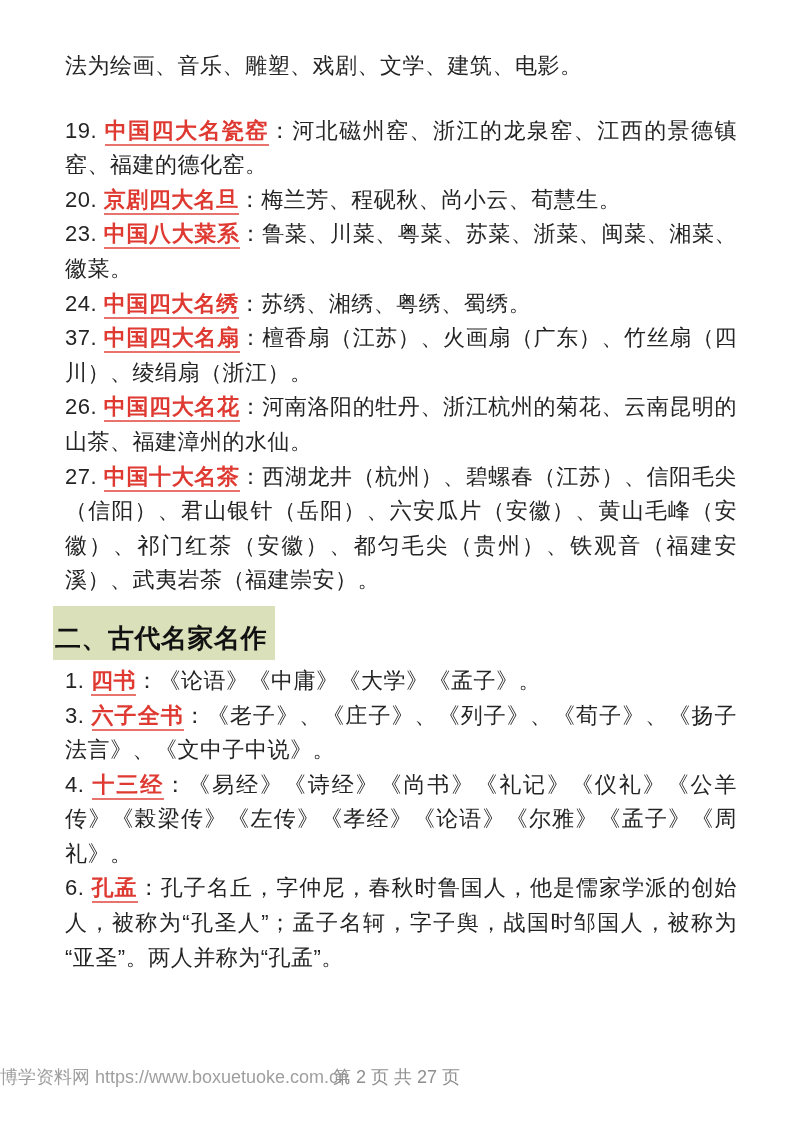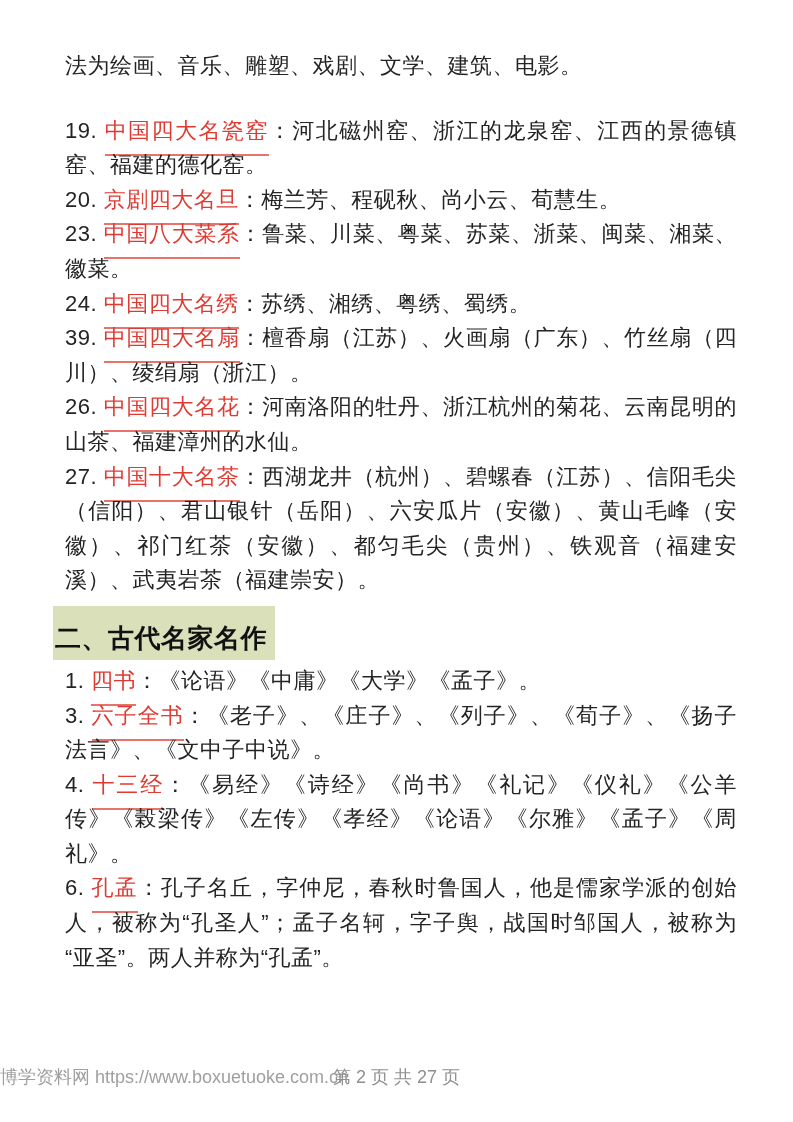--- a/index.html
+++ b/index.html
@@ -18,21 +18,22 @@
     line-height:34.6px;
     text-align:justify;
     letter-spacing:0.5px;
   }
   .lead{margin:0 0 30px 0;}
   p.item{margin:0;}
   .num{color:#242424;}
   .term{
     color:#df3a32;
     border-bottom:2px solid #e7736c;
-    padding-bottom:11px;
+    padding-bottom:1px;
+    font-weight:bold;
   }
   .heading{
     font-size:26px;
     line-height:38px;
     font-weight:bold;
     margin:8px 0 4px -12px;
     color:#111;
   }
   .heading .hl{
     background:#d9e0ba;
@@ -62,21 +63,21 @@
 
   <div class="content">
 
     <p class="lead">法为绘画、音乐、雕塑、戏剧、文学、建筑、电影。</p>
 
     <div id="sec1-items">
         <p class="item"><span class="num">19. </span><span class="term">中国四大名瓷窑</span><span class="rest">：河北磁州窑、浙江的龙泉窑、江西的景德镇窑、福建的德化窑。</span></p>
         <p class="item"><span class="num">20. </span><span class="term">京剧四大名旦</span><span class="rest">：梅兰芳、程砚秋、尚小云、荀慧生。</span></p>
         <p class="item"><span class="num">23. </span><span class="term">中国八大菜系</span><span class="rest">：鲁菜、川菜、粤菜、苏菜、浙菜、闽菜、湘菜、徽菜。</span></p>
         <p class="item"><span class="num">24. </span><span class="term">中国四大名绣</span><span class="rest">：苏绣、湘绣、粤绣、蜀绣。</span></p>
-        <p class="item"><span class="num">39. </span><span class="term">中国四大名扇</span><span class="rest">：檀香扇（江苏）、火画扇（广东）、竹丝扇（四川）、绫绢扇（浙江）。</span></p>
+        <p class="item"><span class="num">37. </span><span class="term">中国四大名扇</span><span class="rest">：檀香扇（江苏）、火画扇（广东）、竹丝扇（四川）、绫绢扇（浙江）。</span></p>
         <p class="item"><span class="num">26. </span><span class="term">中国四大名花</span><span class="rest">：河南洛阳的牡丹、浙江杭州的菊花、云南昆明的山茶、福建漳州的水仙。</span></p>
         <p class="item"><span class="num">27. </span><span class="term">中国十大名茶</span><span class="rest">：西湖龙井（杭州）、碧螺春（江苏）、信阳毛尖（信阳）、君山银针（岳阳）、六安瓜片（安徽）、黄山毛峰（安徽）、祁门红茶（安徽）、都匀毛尖（贵州）、铁观音（福建安溪）、武夷岩茶（福建崇安）。</span></p>
       </div>
 
     <h2 class="heading"><span class="hl">二、古代名家名作</span></h2>
 
     <div id="sec2-items">
         <p class="item"><span class="num">1. </span><span class="term">四书</span><span class="rest">：《论语》《中庸》《大学》《孟子》。</span></p>
         <p class="item"><span class="num">3. </span><span class="term">六子全书</span><span class="rest">：《老子》、《庄子》、《列子》、《荀子》、《扬子法言》、《文中子中说》。</span></p>
         <p class="item"><span class="num">4. </span><span class="term">十三经</span><span class="rest">：《易经》《诗经》《尚书》《礼记》《仪礼》《公羊传》《榖梁传》《左传》《孝经》《论语》《尔雅》《孟子》《周礼》。</span></p>

